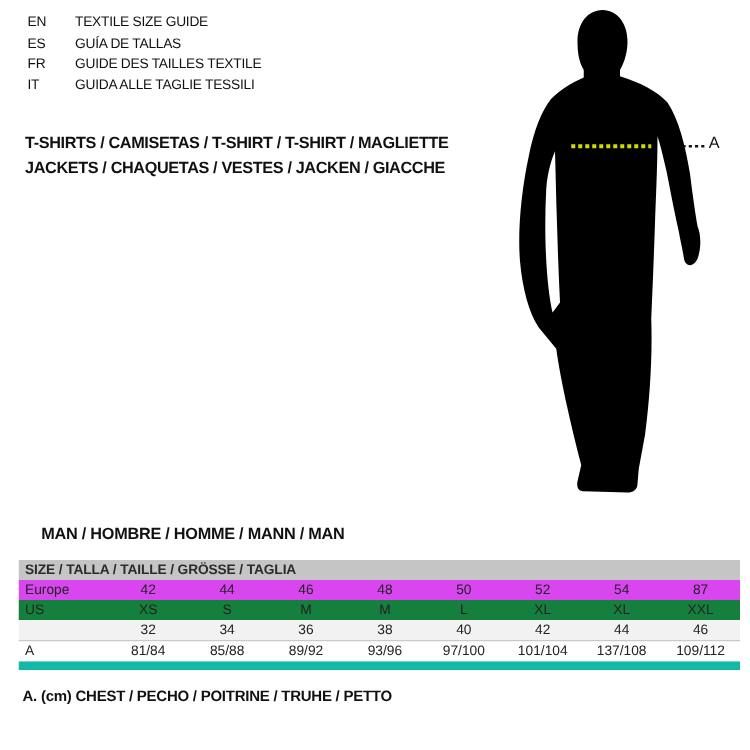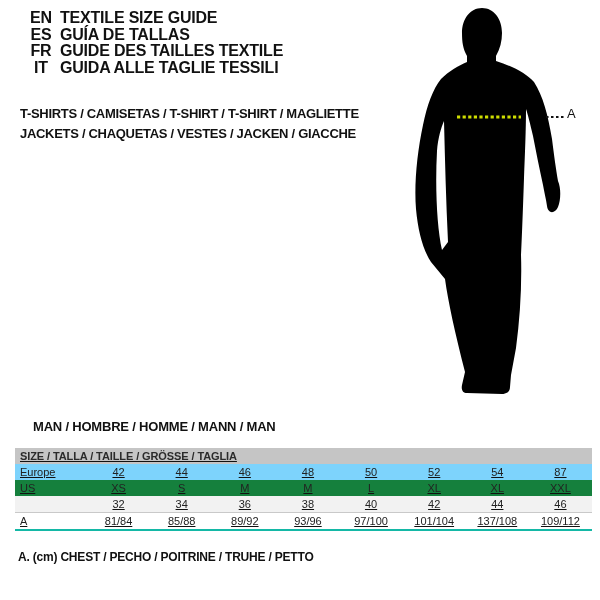--- a/index.html
+++ b/index.html
@@ -1,42 +1,42 @@
 <!DOCTYPE html>
 <html><head>
 <meta charset="utf-8">
 <style>
   html,body{margin:0;padding:0;background:#fff;}
   #page{position:relative;width:600px;height:600px;background:#ffffff;overflow:hidden;
         font-family:"Liberation Sans",sans-serif;color:#111;}
 
   
   #lang-block{position:absolute;left:22px;top:10px;}
-  .lang-row{display:flex;height:16.5px;line-height:16.5px;font-size:16px;font-weight:700;letter-spacing:-0.2px;text-align:center;}
+  .lang-row{display:flex;height:16.5px;line-height:16.5px;font-size:11px;font-weight:400;letter-spacing:-0.2px;}
   .lang-code{width:38px;}
   
   #cat-block{position:absolute;left:20px;top:104px;}
   .cat-line{height:20px;line-height:20px;font-size:13px;font-weight:700;letter-spacing:-0.3px;white-space:nowrap;}
 
   
   #figure-wrap{position:absolute;left:400px;top:4px;width:180px;height:400px;}
   #measure-label{position:absolute;left:567px;top:106px;font-size:13px;font-weight:400;color:#111;}
 
   
   #section-title{position:absolute;left:33px;top:419px;font-size:13px;font-weight:700;letter-spacing:-0.2px;}
 
   
-  #size-table{position:absolute;left:15px;top:448px;width:577px;border-bottom:2px solid #14b8a6;text-decoration:underline;}
+  #size-table{position:absolute;left:15px;top:448px;width:577px;border-bottom:7px solid #14b8a6;}
   .t-header{height:16px;line-height:16px;background:#c5c5c5;font-size:11px;font-weight:700;
             letter-spacing:-0.1px;padding-left:5px;color:#2b2b2b;}
   .t-row{display:grid;grid-template-columns:72px repeat(8,1fr);height:16px;line-height:16px;
          font-size:11px;color:#222;}
   .t-row .t-label{text-align:left;padding-left:5px;}
   .t-row .t-cell{text-align:center;}
-  .row-europe{background:#7dd3fc;}
+  .row-europe{background:#d946ef;}
   .row-us{background:#15803d;}
   .row-usnum{background:#f2f2f2;}
   .row-a{background:#ffffff;border-top:1px solid #c9c9c9;}
 
   
   #footnote{position:absolute;left:18px;top:550px;font-size:12px;font-weight:700;letter-spacing:-0.2px;}
 </style>
 </head>
 <body>
 

